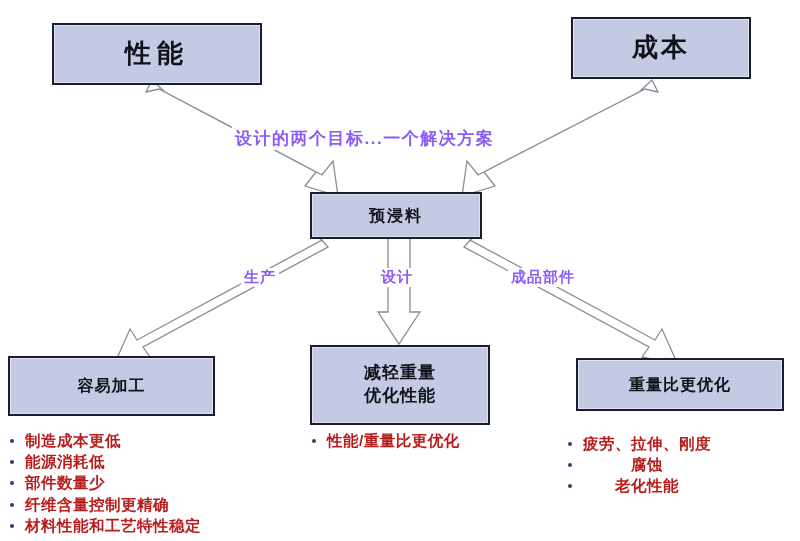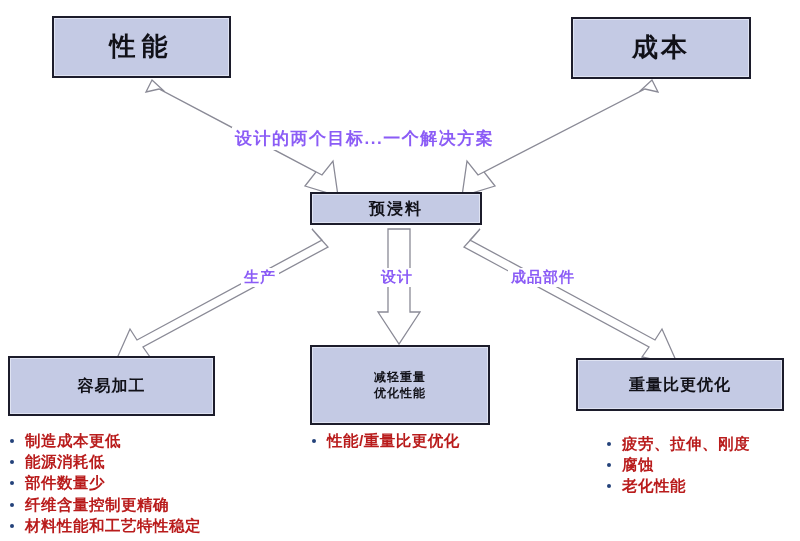--- a/index.html
+++ b/index.html
@@ -37,43 +37,43 @@
     justify-content: center;
     color: #111118;
     font-weight: bold;
     letter-spacing: 1px;
     z-index: 2;
   }
   .node-box .line {
     line-height: 1.35;
   }
   #box-performance {
-    left: 52px; top: 16px; width: 179px; height: 62px;
+    left: 52px; top: 23px; width: 210px; height: 62px;
     font-size: 26px;
     letter-spacing: 6px;
   }
   #box-cost {
     left: 571px; top: 17px; width: 180px; height: 62px;
     font-size: 26px;
     letter-spacing: 3px;
     justify-content: center;
   }
   #box-prepreg {
-    left: 310px; top: 192px; width: 172px; height: 33px;
+    left: 310px; top: 192px; width: 172px; height: 47px;
     font-size: 16px;
     letter-spacing: 2px;
   }
   #box-easy-processing {
     left: 8px; top: 356px; width: 207px; height: 60px;
     font-size: 16px;
     letter-spacing: 1px;
   }
   #box-weight-perf {
     left: 310px; top: 345px; width: 180px; height: 80px;
-    font-size: 12px;
+    font-size: 17px;
     letter-spacing: 1px;
   }
   #box-mechanical {
     left: 576px; top: 358px; width: 208px; height: 53px;
     font-size: 16px;
     letter-spacing: 1px;
   }
   .edge-label {
     position: absolute;
     color: #8b5cf6;
@@ -116,21 +116,21 @@
     position: absolute;
     left: 2px;
     top: 9px;
     width: 4px;
     height: 4px;
     background: #24427a;
     border-radius: 50%;
   }
   #list-easy-processing { left: 8px; top: 430px; }
   #list-weight-perf { left: 310px; top: 430px; }
-  #list-mechanical { left: 605px; top: 433px; }
+  #list-mechanical { left: 566px; top: 433px; text-align: center; }
 </style>
 </head>
 <body>
 
 <div id="canvas">
 
   <svg id="arrow-layer" viewBox="0 0 800 541" xmlns="http://www.w3.org/2000/svg">
     <g fill="#ffffff" stroke="#8a8a96" stroke-width="1.3" stroke-linejoin="miter">
 
       <polygon points="152,80 165,92 322,175 333,161 338,196 305,186 316,172 159,89 146,92"></polygon>

